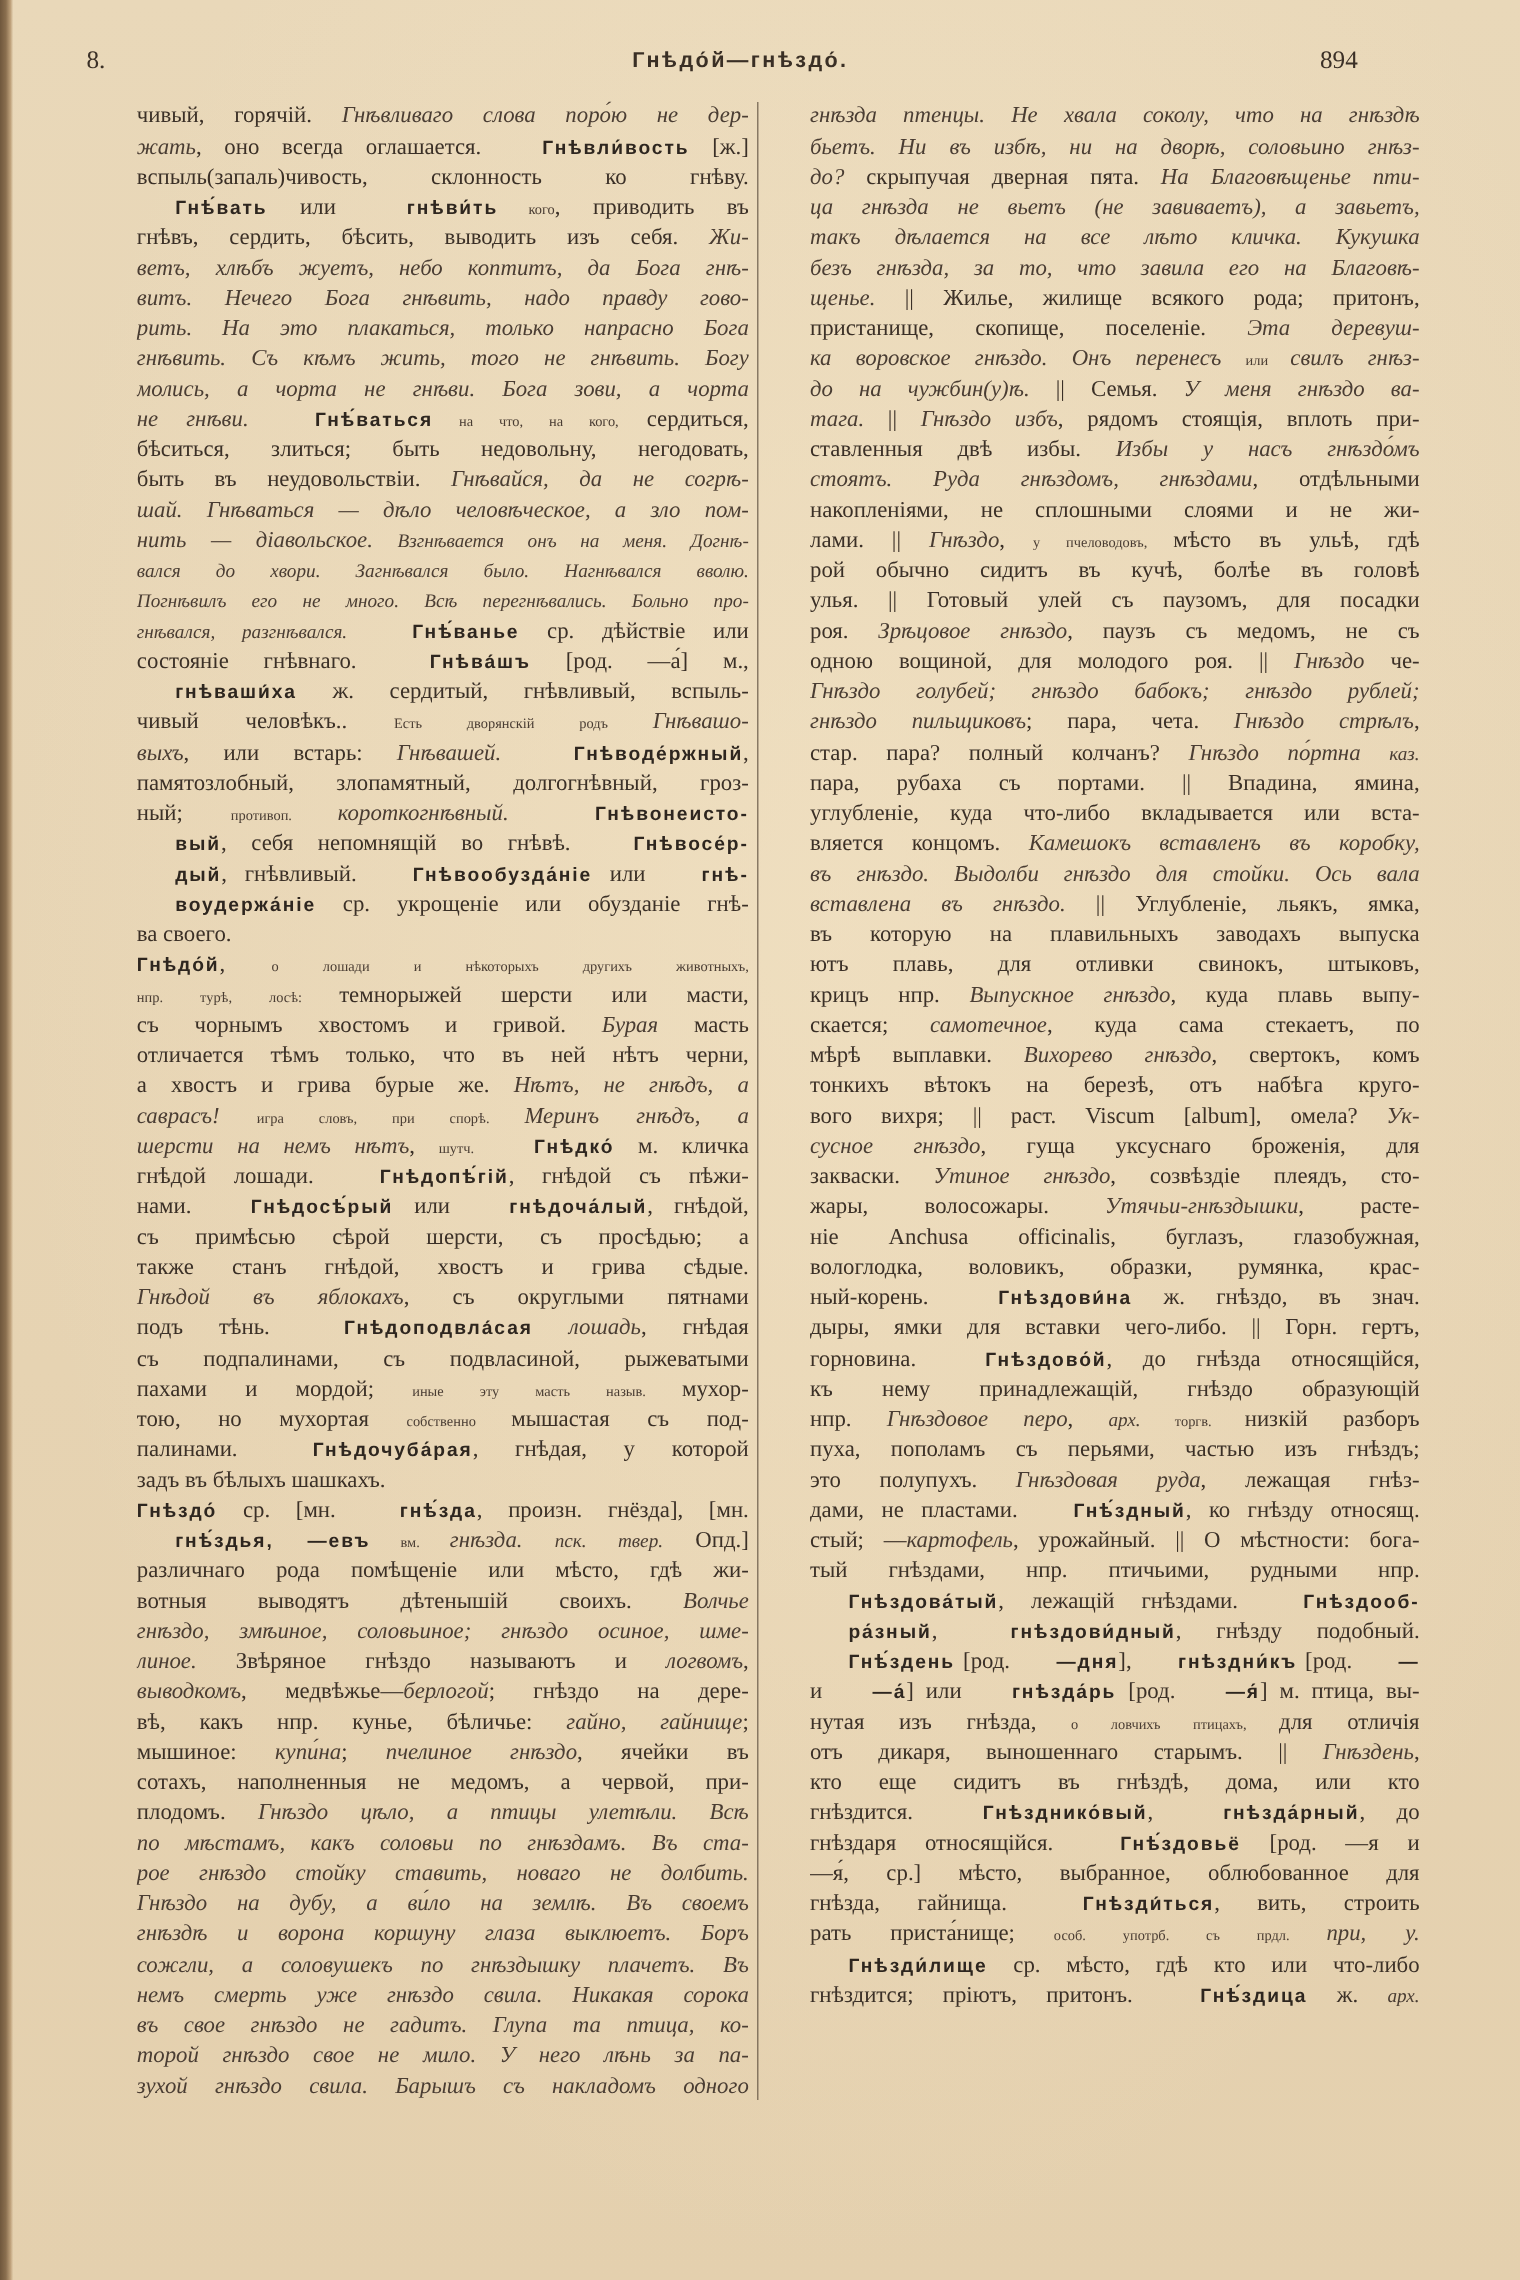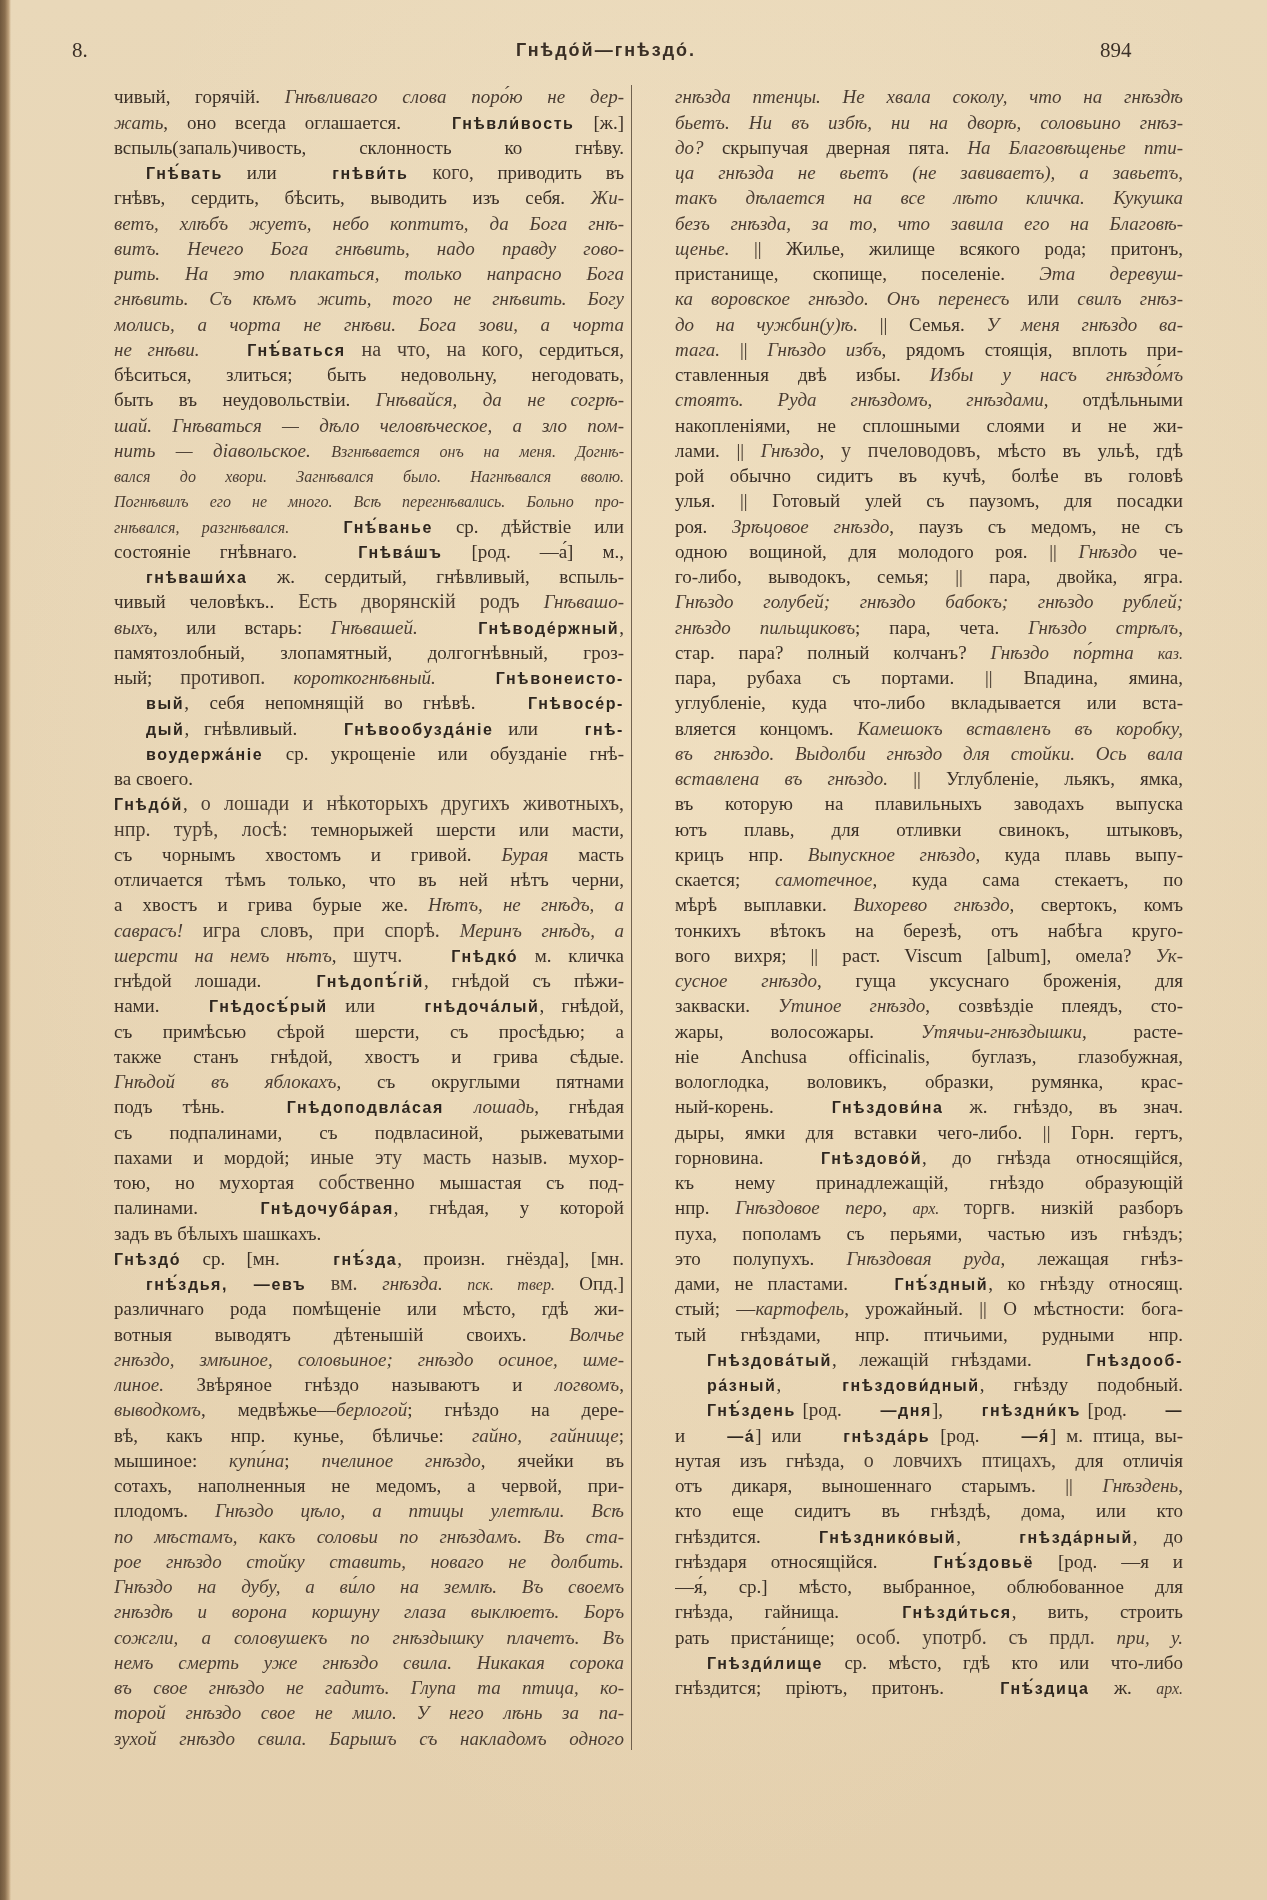--- a/index.html
+++ b/index.html
@@ -12,39 +12,39 @@
       linear-gradient(180deg, #e9d8b9 0%, #e6d3b2 60%, #e4d0ae 100%);
     color:var(--ink);
     font-family:"Liberation Serif", serif;
   }
   .edge {
     position:absolute; left:0; top:0; width:11px; height:1900px;
     background:linear-gradient(90deg, #6f573c 0%, #8a6f4f 45%, #bfa27c 80%, rgba(231,213,181,0) 100%);
   }
   .sig { position:absolute; left:72px; top:37px; font-size:21px; line-height:26px; }
   .runhead {
-    position:absolute; left:406px; width:400px; top:37px; text-align:center;
+    position:absolute; left:417px; width:400px; top:37px; text-align:center;
     font-family:"Liberation Sans", sans-serif; font-weight:bold; font-size:18px;
     letter-spacing:2px; line-height:26px; color:#3a2f25;
   }
   .pagenum { position:absolute; left:1100px; width:80px; top:37px; text-align:left; font-size:21px; line-height:26px; }
   .rule { position:absolute; left:631px; top:85px; width:1.4px; height:1665px; background:#5b4b3b; opacity:0.85; }
   .col { position:absolute; top:84.4px; }
   .col.left { left:114px; width:510px; }
   .col.right { left:675px; width:508px; }
   .line {
     height:25.25px; line-height:25.25px; overflow:hidden;
     text-align:justify; text-align-last:justify;
     font-size:19px;
   }
   .line.out { margin-left:-32px; }
   .line.end { text-align-last:left; }
   .n { font-family:"Liberation Serif", serif; font-size:19px; color:var(--ink); }
   .i { font-family:"Liberation Serif", serif; font-style:italic; font-size:19px; color:var(--ink-soft); }
-  .s { font-family:"Liberation Serif", serif; font-size:20px; color:var(--ink-soft); }
+  .s { font-family:"Liberation Serif", serif; font-size:12px; color:var(--ink-soft); }
   .si { font-family:"Liberation Serif", serif; font-style:italic; font-size:16px; color:var(--ink-soft); }
   .b { font-family:"Liberation Sans", sans-serif; font-weight:bold; font-size:16px; letter-spacing:1.6px; color:#2e261f;padding-left:32px; }
 </style>
 </head>
 <body>
 
 <div class="page">
   <div class="edge"></div>
 
   <div class="sig">8.</div>
@@ -133,21 +133,20 @@
       <div class="line"><span class="i">до на чужбин(у)ѣ. </span><span class="n">|| Семья. </span><span class="i">У меня гнѣздо ва-</span></div>
       <div class="line"><span class="i">тага. </span><span class="n">|| </span><span class="i">Гнѣздо избъ</span><span class="n">, рядомъ стоящія, вплоть при-</span></div>
       <div class="line"><span class="n">ставленныя двѣ избы. </span><span class="i">Избы у насъ гнѣздо́мъ</span></div>
       <div class="line"><span class="i">стоятъ. Руда гнѣздомъ, гнѣздами</span><span class="n">, отдѣльными</span></div>
       <div class="line"><span class="n">накопленіями, не сплошными слоями и не жи-</span></div>
       <div class="line"><span class="n">лами. || </span><span class="i">Гнѣздо</span><span class="n">, </span><span class="s">у пчеловодовъ, </span><span class="n">мѣсто въ ульѣ, гдѣ</span></div>
       <div class="line"><span class="n">рой обычно сидитъ въ кучѣ, болѣе въ головѣ</span></div>
       <div class="line"><span class="n">улья. || Готовый улей съ паузомъ, для посадки</span></div>
       <div class="line"><span class="n">роя. </span><span class="i">Зрѣцовое гнѣздо</span><span class="n">, паузъ съ медомъ, не съ</span></div>
       <div class="line"><span class="n">одною вощиной, для молодого роя. || </span><span class="i">Гнѣздо</span><span class="n"> че-</span></div>
-      <div class="line"><span class="n">го-либо, выводокъ, семья; || пара, двойка, ягра.</span></div>
       <div class="line"><span class="i">Гнѣздо голубей; гнѣздо бабокъ; гнѣздо рублей;</span></div>
       <div class="line"><span class="i">гнѣздо пильщиковъ</span><span class="n">; пара, чета. </span><span class="i">Гнѣздо стрѣлъ</span><span class="n">,</span></div>
       <div class="line"><span class="n">стар. пара? полный колчанъ? </span><span class="i">Гнѣздо по́ртна </span><span class="si">каз.</span></div>
       <div class="line"><span class="n">пара, рубаха съ портами. || Впадина, ямина,</span></div>
       <div class="line"><span class="n">углубленіе, куда что-либо вкладывается или вста-</span></div>
       <div class="line"><span class="n">вляется концомъ. </span><span class="i">Камешокъ вставленъ въ коробку,</span></div>
       <div class="line"><span class="i">въ гнѣздо. Выдолби гнѣздо для стойки. Ось вала</span></div>
       <div class="line"><span class="i">вставлена въ гнѣздо. </span><span class="n">|| Углубленіе, льякъ, ямка,</span></div>
       <div class="line"><span class="n">въ которую на плавильныхъ заводахъ выпуска</span></div>
       <div class="line"><span class="n">ютъ плавь, для отливки свинокъ, штыковъ,</span></div>

